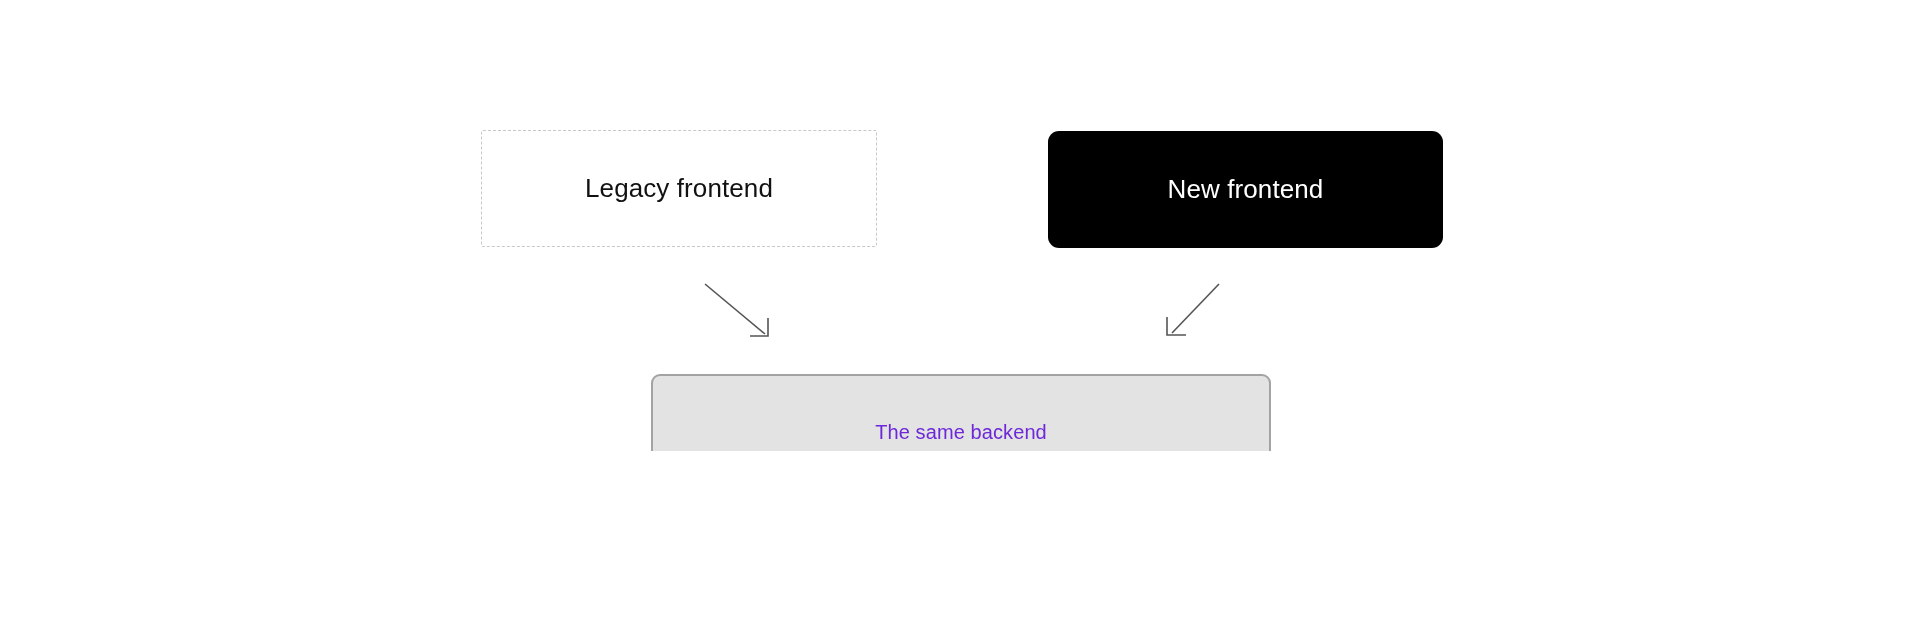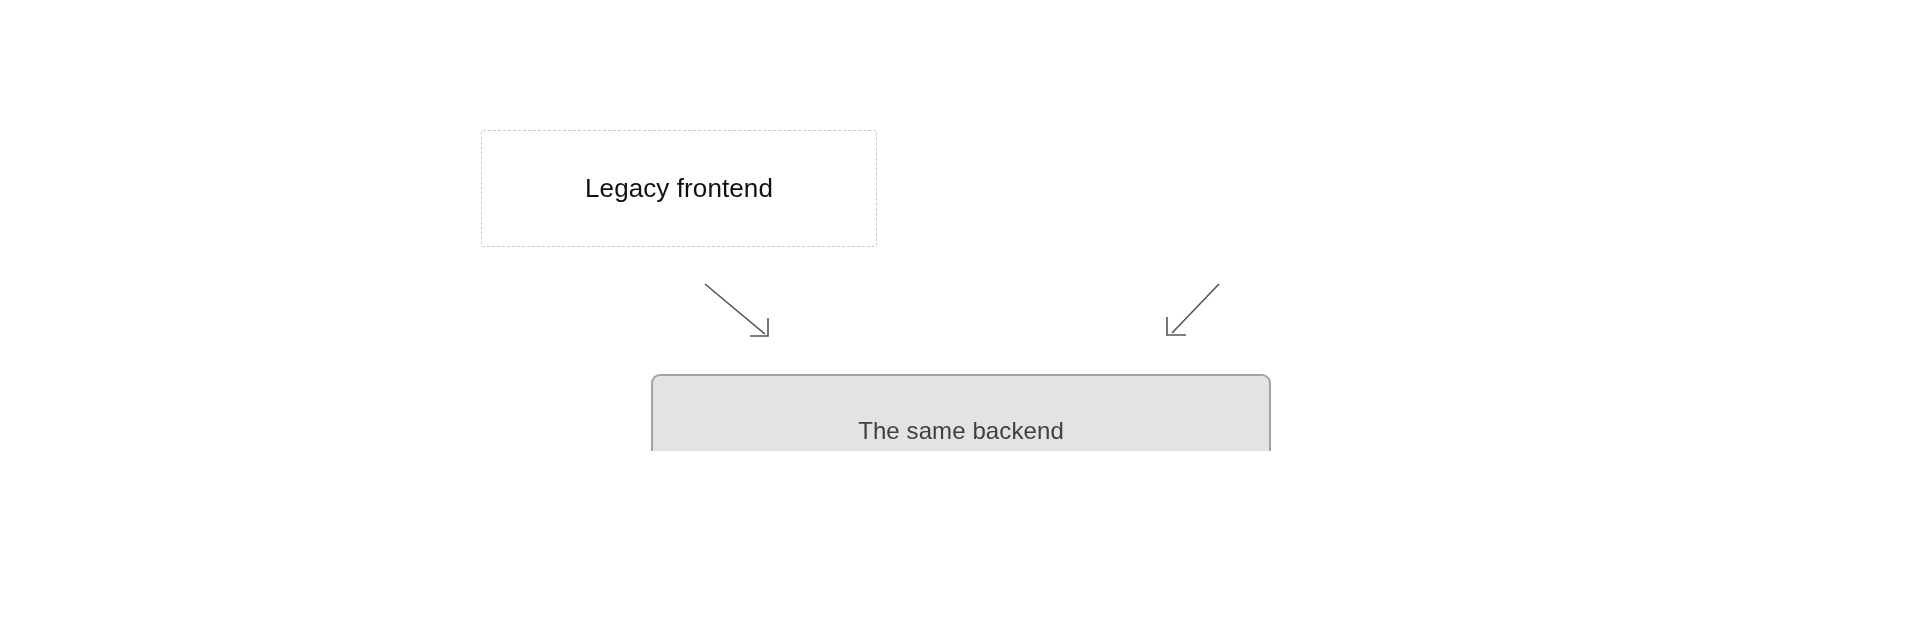--- a/index.html
+++ b/index.html
@@ -61,22 +61,22 @@
   #node-backend {
     left: 651px;
     top: 374px;
     width: 620px;
     height: 115px;
     background: #e3e3e3;
     border: 2px solid #a3a3a3;
     border-radius: 9px;
   }
   #node-backend .node-label {
-    font-size: 24px;
-    color: #404040;
+    font-size: 20px;
+    color: #6d28d9;
     letter-spacing: 0.1px;
   }
   .edge-layer {
     position: absolute;
     left: 0;
     top: 0;
     width: 1920px;
     height: 619px;
     pointer-events: none;
   }
@@ -106,18 +106,21 @@
     <g>
       <line class="edge-line" x1="1219" y1="284" x2="1172" y2="333"></line>
       <polyline class="edge-head" points="1186,335 1167,335 1167,317"></polyline>
     </g>
   </svg>
 
   <div class="node" id="node-legacy">
     <span class="node-label">Legacy frontend</span>
   </div>
 
+  <div class="node" id="node-new">
+    <span class="node-label">New frontend</span>
+  </div>
 
   <div class="node" id="node-backend">
     <span class="node-label">The same backend</span>
   </div>
 
 </div>
 
 </body></html>

